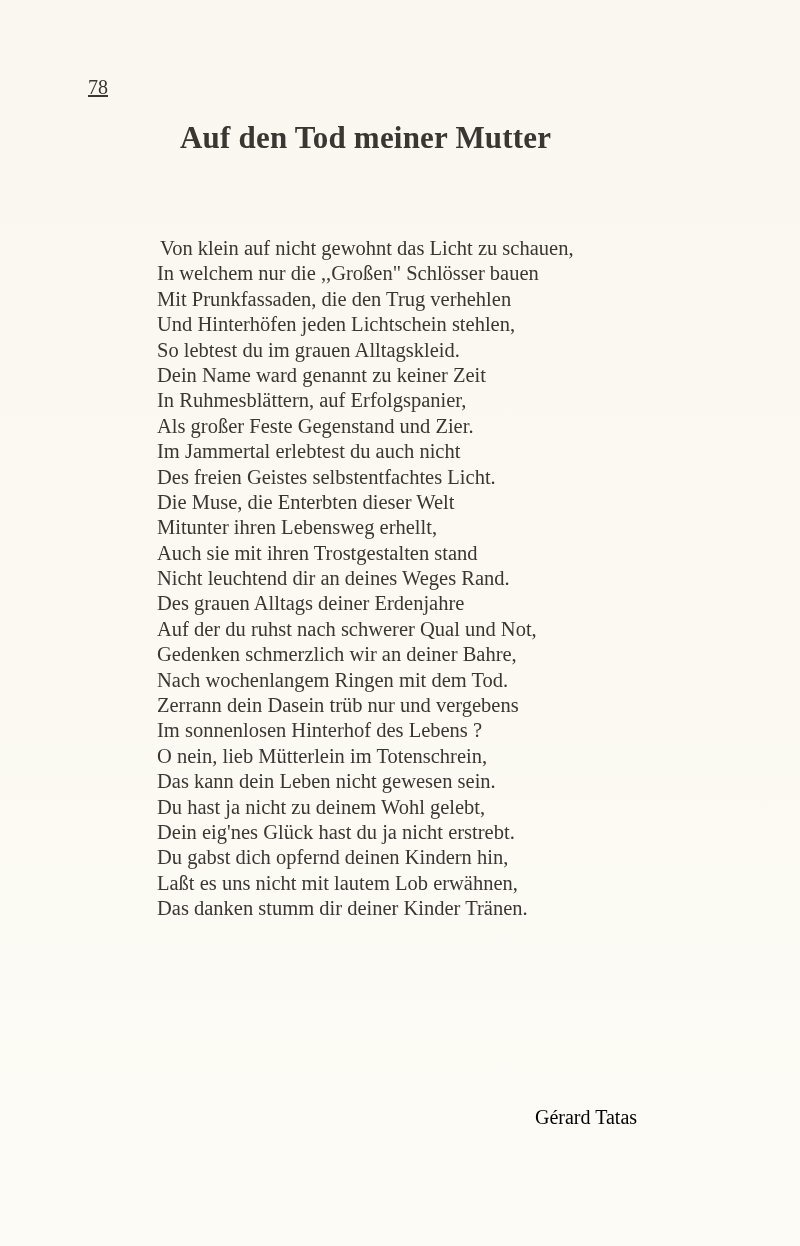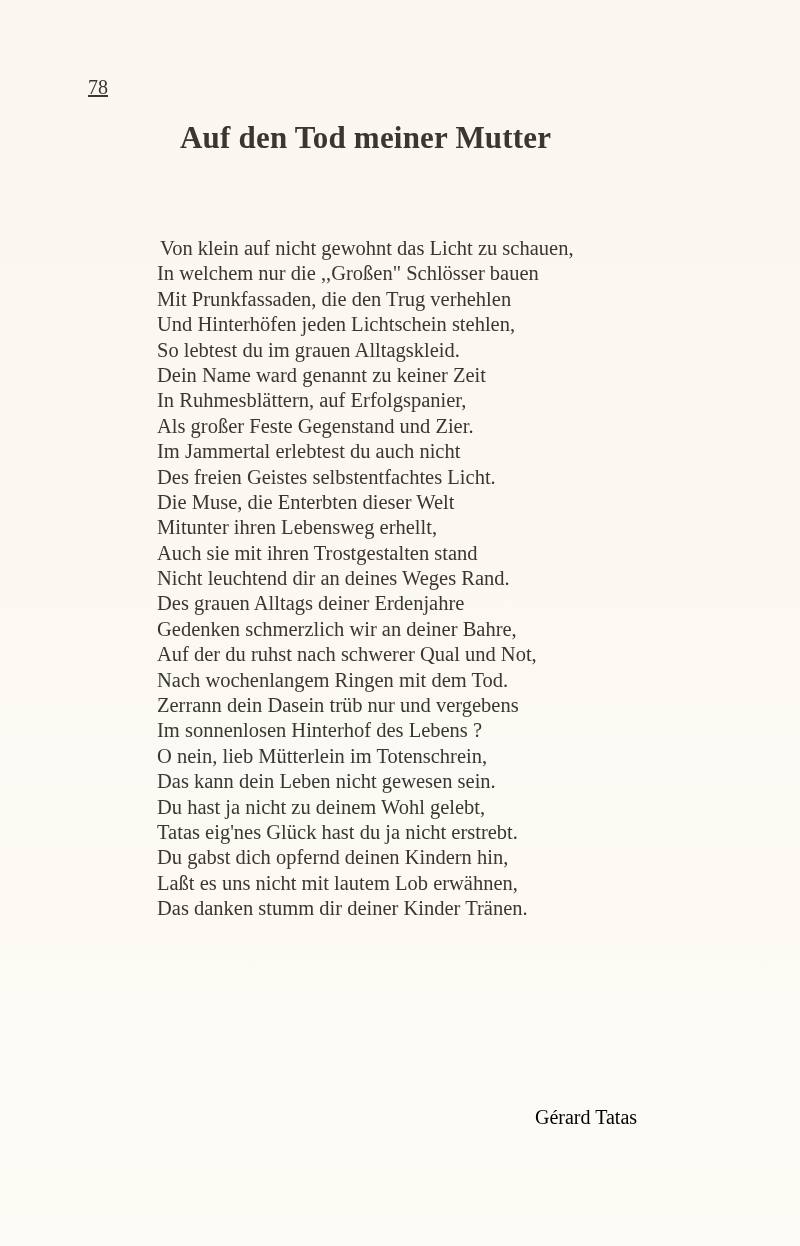--- a/index.html
+++ b/index.html
@@ -87,27 +87,27 @@
   <li class="poem-line">Dein Name ward genannt zu keiner Zeit</li>
   <li class="poem-line">In Ruhmesblättern, auf Erfolgspanier,</li>
   <li class="poem-line">Als großer Feste Gegenstand und Zier.</li>
   <li class="poem-line">Im Jammertal erlebtest du auch nicht</li>
   <li class="poem-line">Des freien Geistes selbstentfachtes Licht.</li>
   <li class="poem-line">Die Muse, die Enterbten dieser Welt</li>
   <li class="poem-line">Mitunter ihren Lebensweg erhellt,</li>
   <li class="poem-line">Auch sie mit ihren Trostgestalten stand</li>
   <li class="poem-line">Nicht leuchtend dir an deines Weges Rand.</li>
   <li class="poem-line">Des grauen Alltags deiner Erdenjahre</li>
+  <li class="poem-line">Auf der du ruhst nach schwerer Qual und Not,</li>
   <li class="poem-line">Gedenken schmerzlich wir an deiner Bahre,</li>
-  <li class="poem-line">Auf der du ruhst nach schwerer Qual und Not,</li>
   <li class="poem-line">Nach wochenlangem Ringen mit dem Tod.</li>
   <li class="poem-line">Zerrann dein Dasein trüb nur und vergebens</li>
   <li class="poem-line">Im sonnenlosen Hinterhof des Lebens ?</li>
   <li class="poem-line">O nein, lieb Mütterlein im Totenschrein,</li>
   <li class="poem-line">Das kann dein Leben nicht gewesen sein.</li>
   <li class="poem-line">Du hast ja nicht zu deinem Wohl gelebt,</li>
-  <li class="poem-line">Tatas eig'nes Glück hast du ja nicht erstrebt.</li>
+  <li class="poem-line">Dein eig'nes Glück hast du ja nicht erstrebt.</li>
   <li class="poem-line">Du gabst dich opfernd deinen Kindern hin,</li>
   <li class="poem-line">Laßt es uns nicht mit lautem Lob erwähnen,</li>
   <li class="poem-line">Das danken stumm dir deiner Kinder Tränen.</li>
 </ul>
 
 <div class="author">Gérard Tatas</div>
 
 </body></html>

